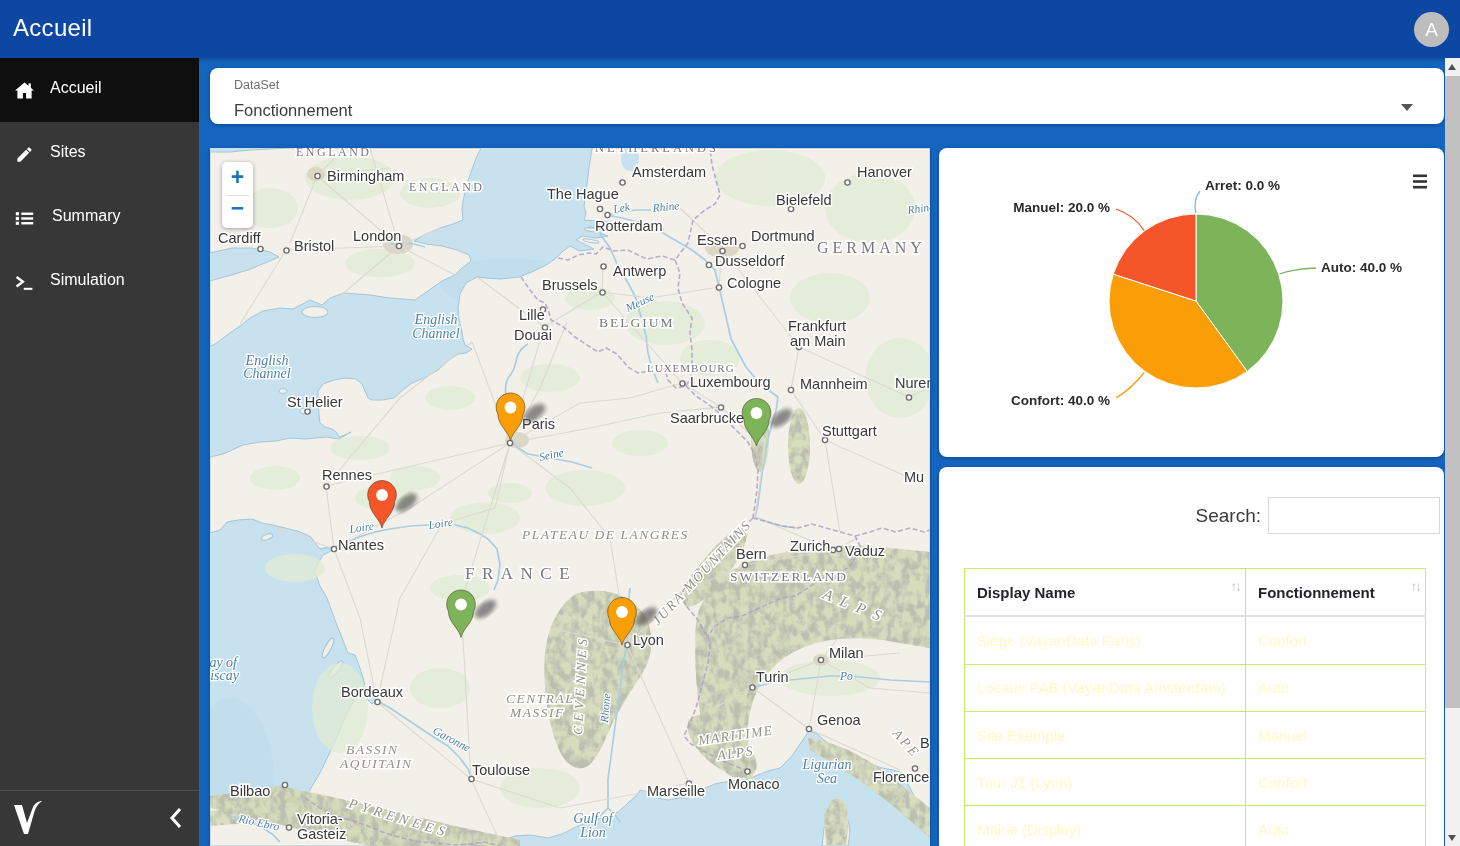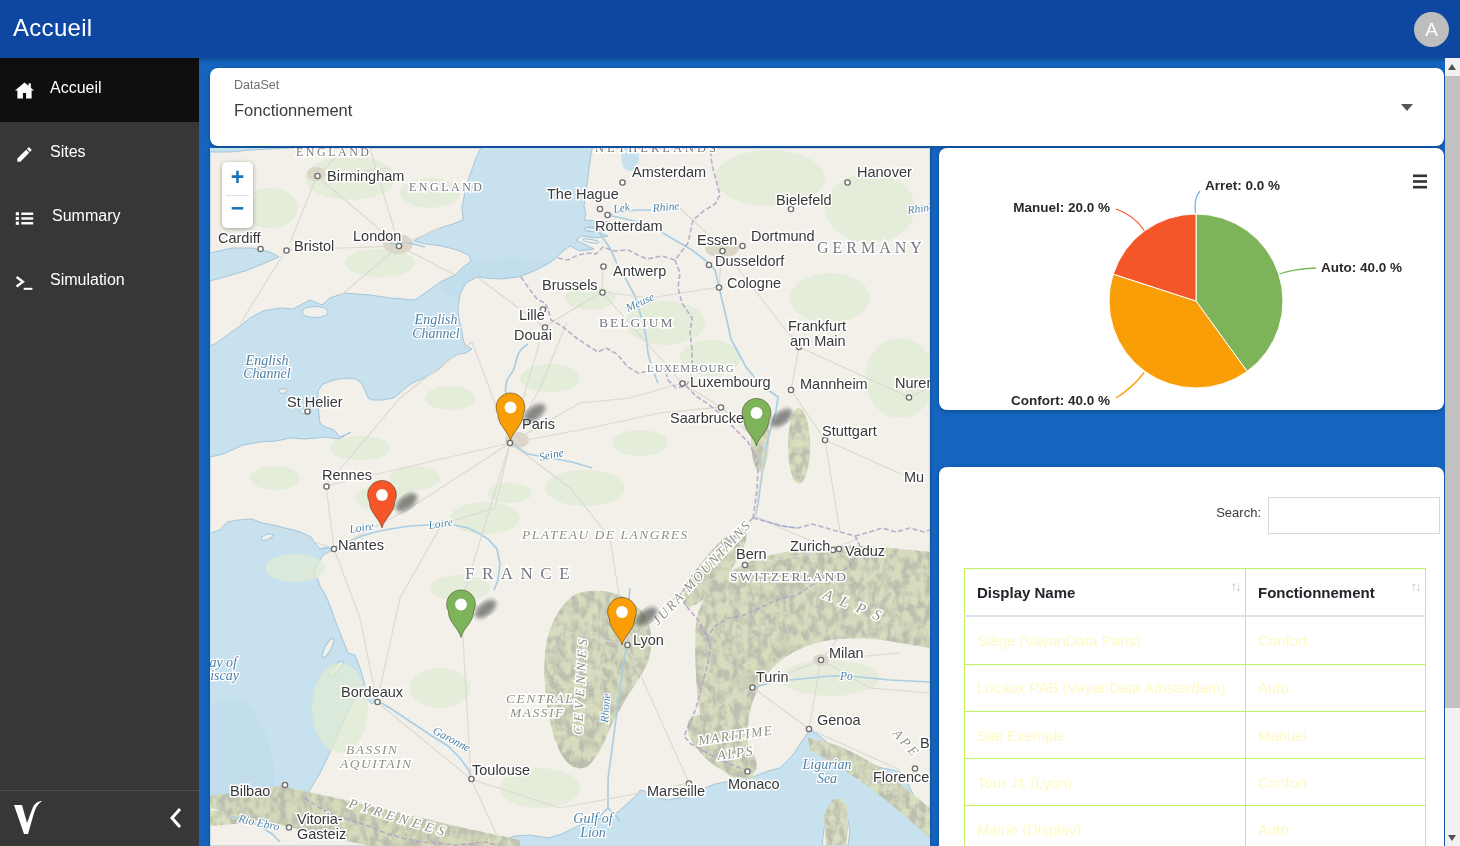--- a/index.html
+++ b/index.html
@@ -15,33 +15,33 @@
   .navitem .lbl { position:absolute; left:50px; top:21px; font-size:16px; }
   #nav-accueil { top:0; background:#0f0f0f; }
   #nav-sites { top:64px; }
   #nav-summary { top:128px;padding-left:48px; }
   #nav-summary .lbl { left:52px; }
   #nav-sim { top:192px; }
   #sidefoot { position:absolute; left:0; bottom:0; width:199px; height:56px; border-top:1px solid #4e4e4e; }
   #sidefoot svg { position:absolute; }
   
   .panel { position:absolute; background:#fff; border-radius:8px; box-shadow:0 1px 4px rgba(0,0,0,.3); }
-  #dataset { left:210px; top:68px; width:1234px; height:78px; }
+  #dataset { left:210px; top:68px; width:1234px; height:56px; }
   #dataset .dlabel { position:absolute; left:24px; top:10px; font-size:12.5px; color:#6f6f6f; }
   #dataset .dvalue { position:absolute; left:24px; top:33px; font-size:16.5px; color:#3c3c3c; }
   #dataset .caret { position:absolute; right:31px; top:36px; width:0; height:0; border-left:6px solid transparent; border-right:6px solid transparent; border-top:7px solid #555; }
   #mappanel { left:210px; top:148px; width:720px; height:698px; border-radius:0; overflow:hidden; }
-  #chartpanel { left:939px; top:148px; width:505px; height:262px; }
+  #chartpanel { left:939px; top:148px; width:505px; height:309px; }
   #tablepanel { left:939px; top:467px; width:505px; height:379px; border-radius:8px 8px 0 0; }
   
   #zoomctl { position:absolute; left:12px; top:14px; width:31px; height:66px; background:#fff; border-radius:5px; box-shadow:0 1px 4px rgba(0,0,0,.35); z-index:10; }
   #zoomctl .zb { position:absolute; left:0; width:31px; height:33px; color:#1b73b8; font-size:23px; text-align:center; font-weight:bold; }
   #zoomctl .sep { position:absolute; left:4px; top:33px; width:23px; height:1px; background:#e0e0e0; }
   
-  #searchlbl { position:absolute; left:1111px; top:505px; width:150px; text-align:right; font-size:13px; color:#3a3a3a; }
+  #searchlbl { position:absolute; left:1111px; top:505px; width:150px; text-align:right; font-size:19px; color:#3a3a3a; }
   #searchbox { position:absolute; left:1268px; top:497px; width:172px; height:37px; border:1px solid #d4d9de; background:#fff; }
   table.dt { position:absolute; left:964px; top:568px; width:461px; border-collapse:collapse; font-size:15px; color:#212529; table-layout:fixed; }
   table.dt td { color:#fef9c3; }
   table.dt th, table.dt td { border:1px solid #bef264; padding:12px 12px; text-align:left; font-weight:normal; height:22.3px; box-sizing:content-box; }
   table.dt th { font-weight:bold; position:relative; }
   table.dt th .sort { position:absolute; right:5px; top:10px; font-size:13.5px; color:#c2c5c9; letter-spacing:-2px; }
   
   #sbar { position:absolute; left:1445px; top:58px; width:15px; height:788px; background:#f1f1f1; z-index:40; }
   #sbar .thumb { position:absolute; left:0; top:18px; width:15px; height:632px; background:#c1c1c1; }
   #sbar .arr { position:absolute; left:3px; width:0; height:0; }

